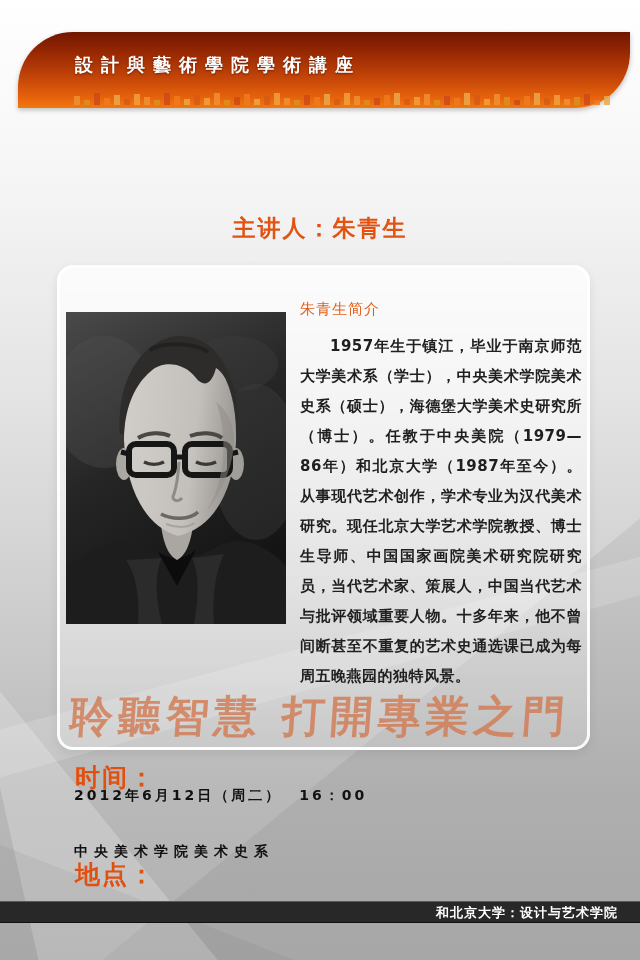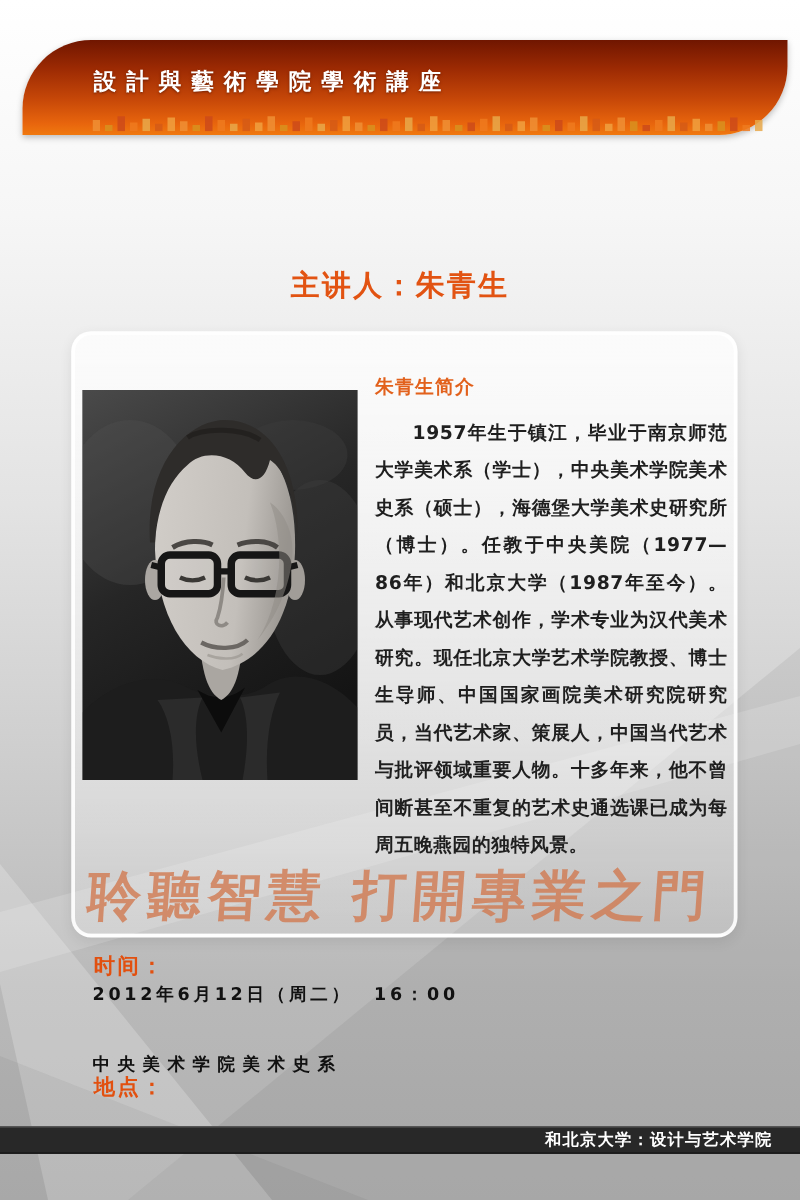--- a/index.html
+++ b/index.html
@@ -50,36 +50,36 @@
     position:absolute;left:57px;top:265px;width:533px;height:485px;
     box-sizing:border-box;border:3px solid rgba(255,255,255,0.9);border-radius:16px;
     background:linear-gradient(180deg,rgba(255,255,255,0.78) 0%,rgba(255,255,255,0.45) 55%,rgba(255,255,255,0.18) 100%);
     box-shadow:0 3px 10px rgba(0,0,0,0.08);
   }
   .portrait{
     position:absolute;left:6px;top:44px;width:220px;height:312px;
     background:#1c1c1c;overflow:hidden;
   }
   .bio{position:absolute;left:240px;top:32px;width:282px;}
-  .bio-heading{font-size:15px;font-weight:bold;color:#e2611c;letter-spacing:1px;}
+  .bio-heading{font-size:15px;font-weight:normal;color:#e2611c;letter-spacing:1px;}
   .bio-text{
     margin-top:12px;font-size:15px;line-height:30px;color:#1f1f1f;font-weight:600;
     text-align:justify;text-indent:2em;letter-spacing:0.5px;
   }
 
   
   .slogan{
     position:absolute;left:70px;top:688px;width:520px;
     font-family:"DejaVu Serif","Liberation Serif",serif;
     font-size:43px;font-weight:bold;color:rgba(209,123,83,0.82);
     letter-spacing:5px;white-space:nowrap;transform:skewX(-4deg);
   }
 
   
-  .sched-label{position:absolute;left:75px;font-size:17px;font-weight:bold;color:#e2500f;letter-spacing:2px;}
+  .sched-label{position:absolute;left:75px;font-size:25px;font-weight:bold;color:#e2500f;letter-spacing:2px;}
   .sched-value{position:absolute;left:74px;font-size:14px;font-weight:bold;color:#111111;}
   .time-label{top:761px;}
   .time-value{top:787px;letter-spacing:3px;}
   .loc-label{top:858px;text-align:center;}
   .loc-value{top:843px;letter-spacing:6px;}
 
   
   .footer-bar{
     position:absolute;left:0;top:901px;width:100%;height:22px;
     background:#282828;border-top:1px solid #5a5a5a;border-bottom:1px solid #111;
@@ -215,21 +215,21 @@
 
         <path d="M95,202 C106,208 124,208 132,200" stroke="#6b6763" stroke-width="3.5" fill="none"></path>
         <path d="M100,212 C110,216 122,216 128,211" stroke="#9b9792" stroke-width="2" fill="none" opacity="0.7"></path>
 
         <path d="M150,90 C162,120 160,170 140,200 C158,178 168,150 168,128 C168,112 160,96 150,90 Z" fill="#8f8b86" opacity="0.5"></path>
       </svg>
     </div>
 
     <div class="bio">
       <div class="bio-heading">朱青生简介</div>
-      <div class="bio-text">1957年生于镇江，毕业于南京师范大学美术系（学士），中央美术学院美术史系（硕士），海德堡大学美术史研究所（博士）。任教于中央美院（1977—86年）和北京大学（1987年至今）。从事现代艺术创作，学术专业为汉代美术研究。现任北京大学艺术学院教授、博士生导师、中国国家画院美术研究院研究员，当代艺术家、策展人，中国当代艺术与批评领域重要人物。十多年来，他不曾间断甚至不重复的艺术史通选课已成为每周五晚燕园的独特风景。</div>
+      <div class="bio-text">1957年生于镇江，毕业于南京师范大学美术系（学士），中央美术学院美术史系（硕士），海德堡大学美术史研究所（博士）。任教于中央美院（1979—86年）和北京大学（1987年至今）。从事现代艺术创作，学术专业为汉代美术研究。现任北京大学艺术学院教授、博士生导师、中国国家画院美术研究院研究员，当代艺术家、策展人，中国当代艺术与批评领域重要人物。十多年来，他不曾间断甚至不重复的艺术史通选课已成为每周五晚燕园的独特风景。</div>
     </div>
   </div>
 
   <div class="slogan">聆聽智慧 打開專業之門</div>
 
   <div class="sched-label time-label">时间：</div>
   <div class="sched-value time-value">2012年6月12日（周二）　16：00</div>
   <div class="sched-label loc-label">地点：</div>
   <div class="sched-value loc-value">中央美术学院美术史系</div>
 

